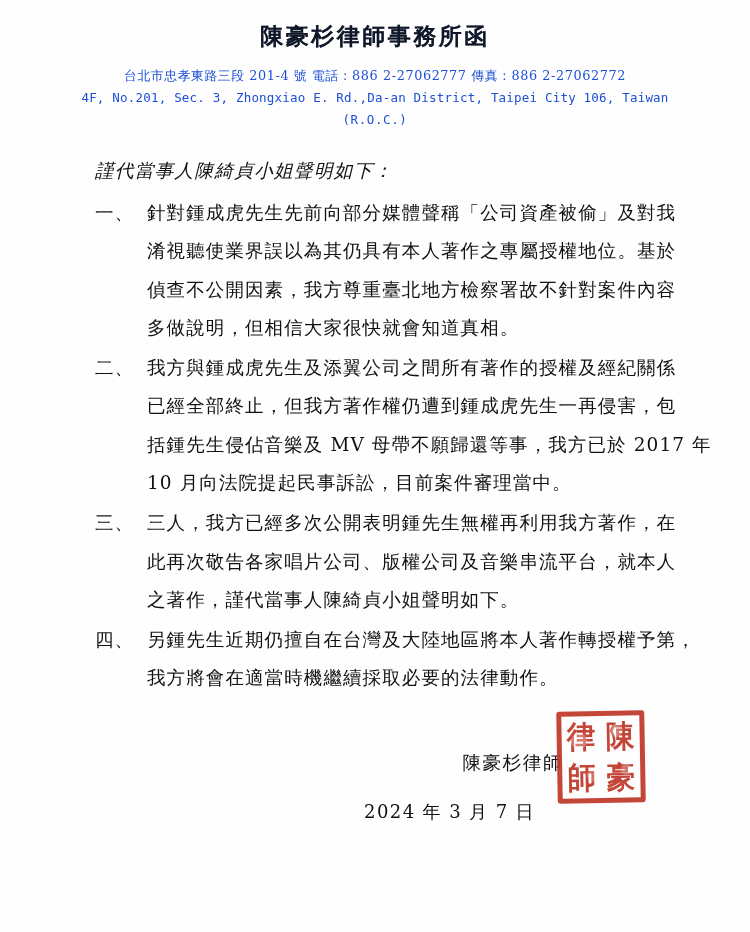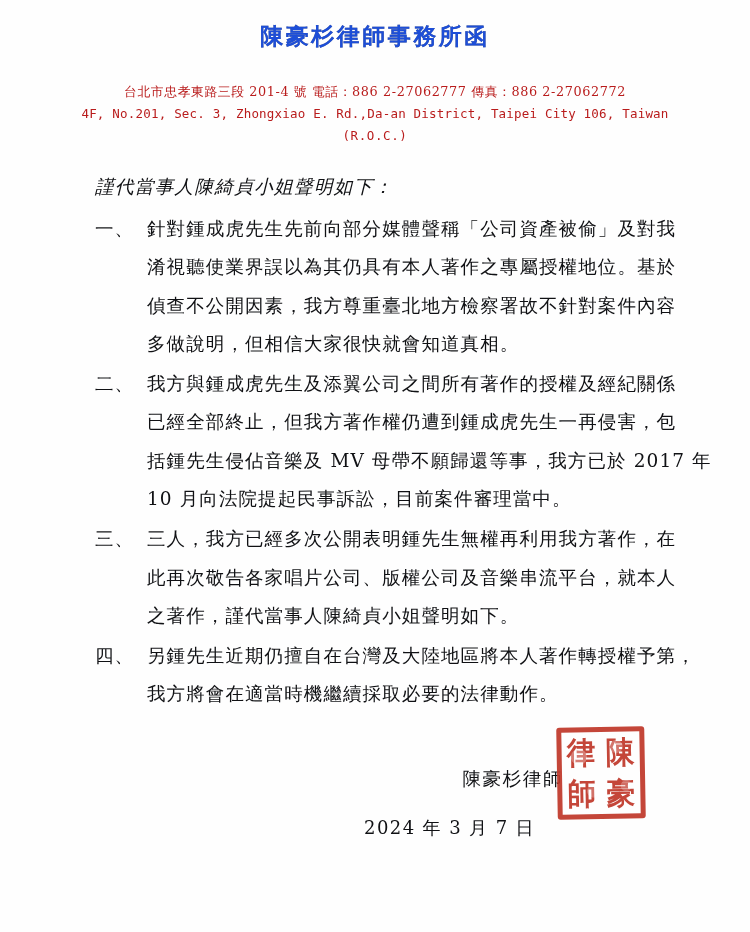--- a/index.html
+++ b/index.html
@@ -30,29 +30,29 @@
   
   .letterhead {
     padding-top: 22px;
     text-align: center;
   }
   .letter-title {
     font-family: "DejaVu Serif", "Liberation Serif", serif;
     font-size: 23px;
     font-weight: bold;
     letter-spacing: 2.5px;
-    color: #1d4ed8;
+    color: #0f172a;
     line-height: 1.25;
     text-shadow: 0 0 0.4px rgba(10,10,14,0.55);
   }
 
   .addr-block {
-    margin-top: 30px;
+    margin-top: 14px;
     font-family: "DejaVu Sans Mono", "Liberation Mono", monospace;
-    color: #b91c1c;
+    color: #1d4ed8;
   }
   .addr-line {
     font-size: 12.5px;
     line-height: 1.75;
     letter-spacing: 0.2px;
     white-space: nowrap;
   }
   .addr-line.cjk {
     font-family: "DejaVu Serif", "Liberation Serif", serif;
     font-size: 12.8px;

